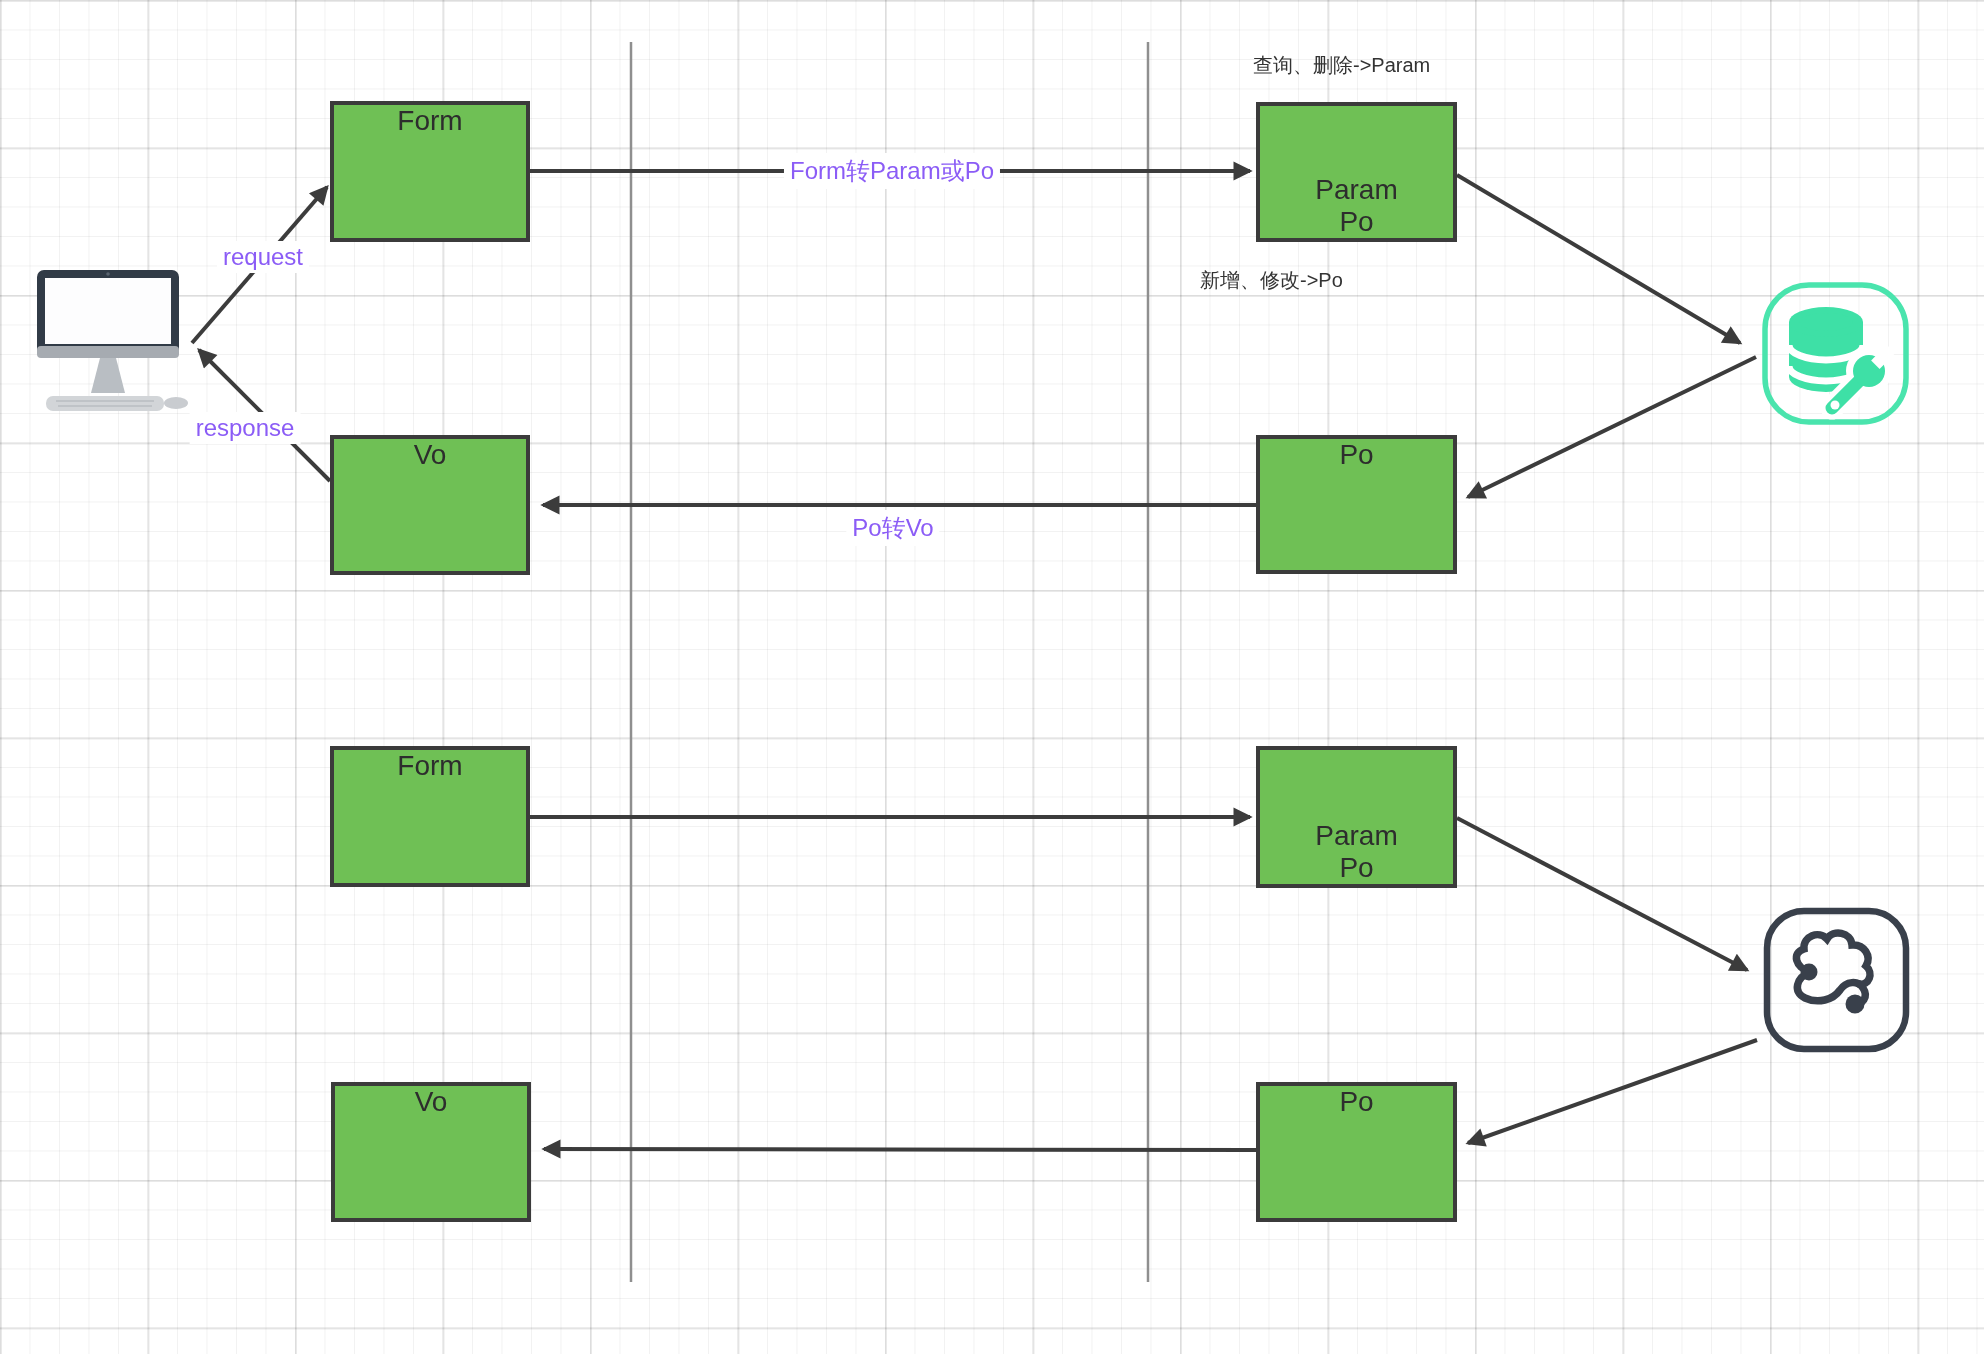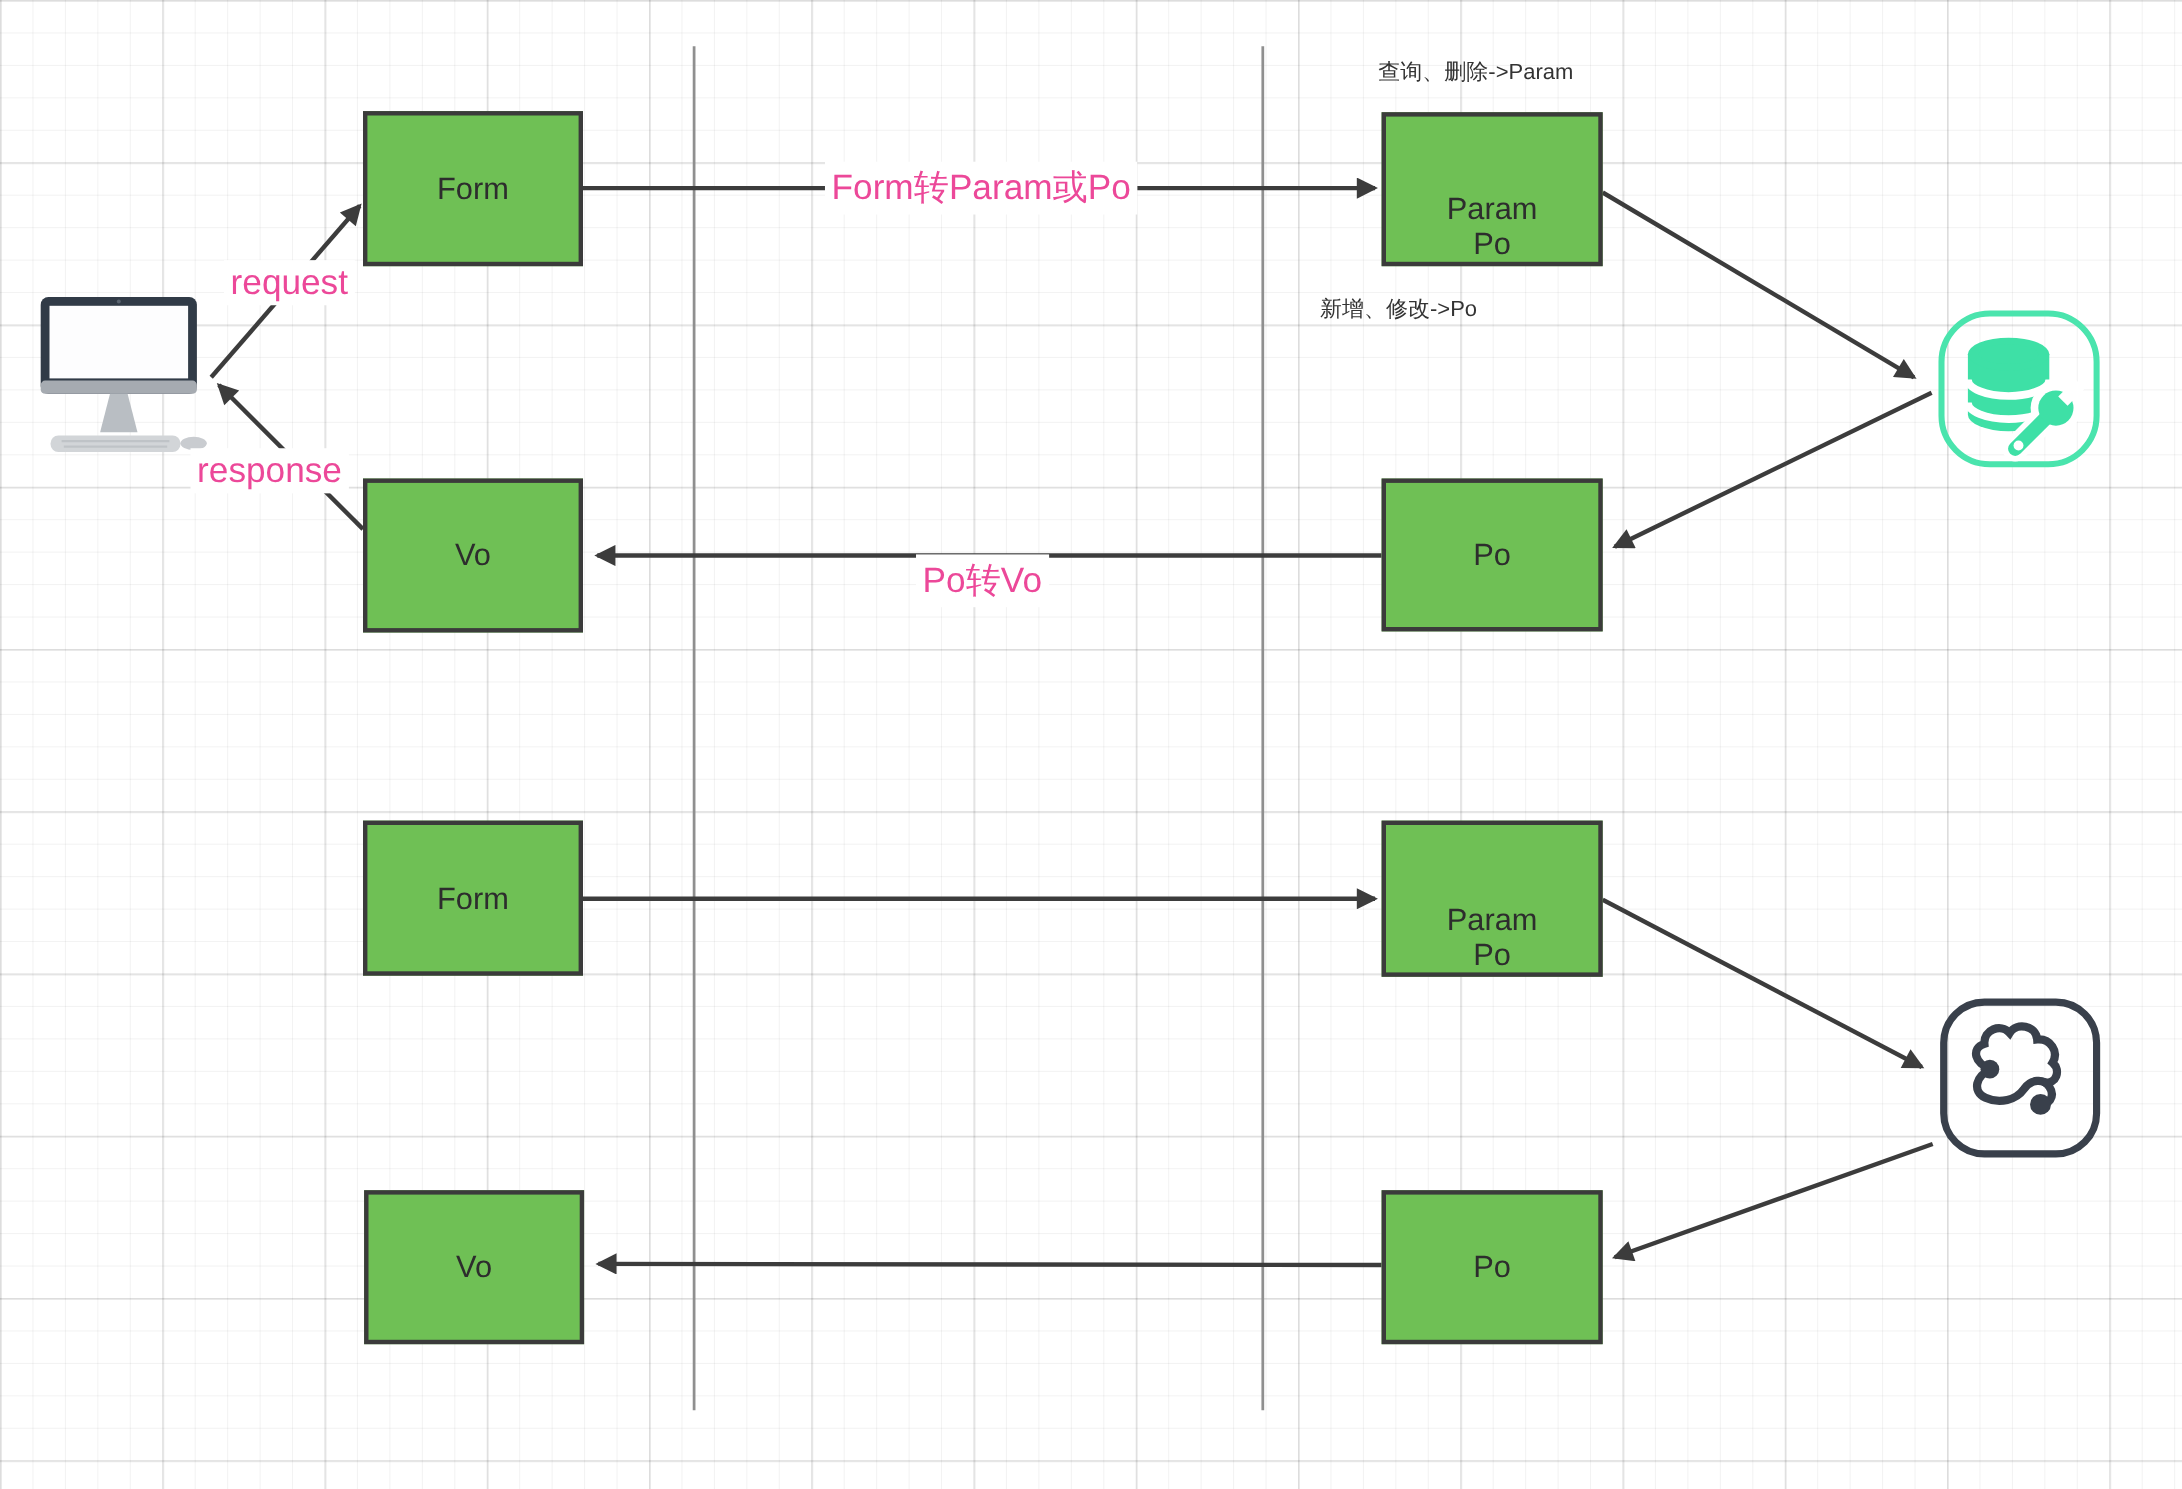--- a/index.html
+++ b/index.html
@@ -29,29 +29,29 @@
       linear-gradient(to bottom, rgba(0,0,0,0.05) 1px, transparent 1px);
     background-size:147.5px 147.5px,147.5px 147.5px,29.5px 29.5px,29.5px 29.5px;
   }
   svg.layer{position:absolute;left:0;top:0;}
   .node{
     position:absolute;
     background:var(--node-fill);
     border:4px solid var(--node-border);
     box-sizing:border-box;
     display:flex;flex-direction:column;
-    align-items:center;justify-content:center;
+    align-items:center;justify-content:flex-start;
     font-size:28px;color:#2D2D2D;
     text-align:center;
   }
   .node.two-line{justify-content:flex-end;}
   .edge-label{
     position:absolute;
     background:#ffffff;
-    font-size:32px;color:#ec4899;
+    font-size:24px;color:#8b5cf6;
     padding:2px 6px;
     white-space:nowrap;
     transform:translate(-50%,-50%);
   }
   .annotation{
     position:absolute;
     font-size:20px;color:#333333;
     white-space:nowrap;
   }
 </style>

